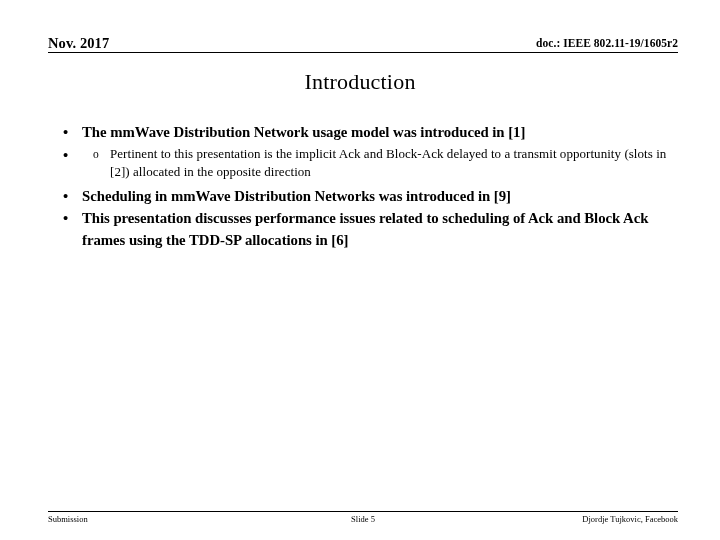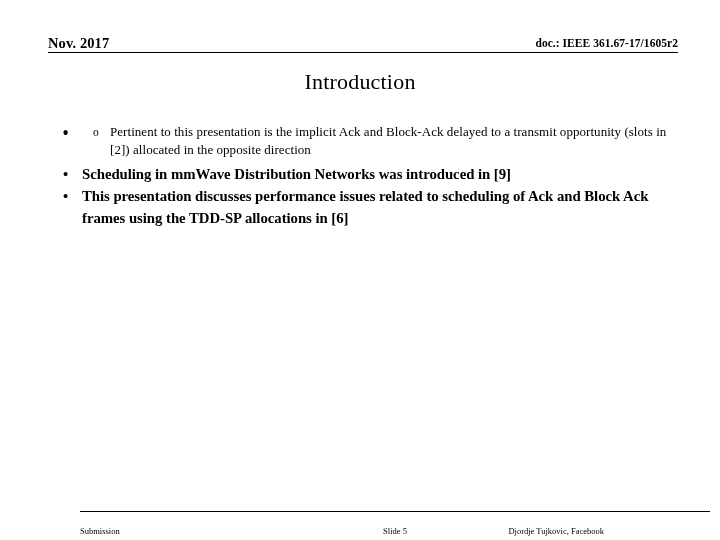--- a/index.html
+++ b/index.html
@@ -115,51 +115,51 @@
     line-height: 1.6;
   }
 
   
   .footer {
     position: absolute;
     left: 48px;
     top: 511px;
     width: 630px;
     border-top: 1.4px solid #000;
-    padding-top: 14px;
-    margin-left: 32px;
+    padding-top: 2px;
   }
   .footer-row {
     display: flex;
     align-items: baseline;
     font-size: 8.5px;
     line-height: 1.2;
   }
   .footer-left  { flex: 0 0 32%; text-align: left; }
   .footer-mid   { flex: 0 0 36%; text-align: center; }
-  .footer-right { flex: 0 0 32%; text-align: left; white-space: nowrap; }
+  .footer-right { flex: 0 0 32%; text-align: right; white-space: nowrap; }
 </style>
 </head>
 <body>
 
 <div class="slide">
 
   <div class="header">
     <div class="header-row">
       <span class="header-date">Nov. 2017</span>
-      <span class="header-doc">doc.: IEEE 361.67-17/1605r2</span>
+      <span class="header-doc">doc.: IEEE 802.11-19/1605r2</span>
     </div>
   </div>
 
   <div class="slide-title">Introduction</div>
 
   <div class="body-area">
 
     <p class="bullet-l1">
       <span class="marker">•</span>
+      <span>The mmWave Distribution Network usage model was introduced in [1]</span>
     </p>
 
     <p class="bullet-l1">
       <span class="marker">•</span>
     </p>
 
     <p class="bullet-l2">
       <span class="marker">o</span>
       <span>Pertinent to this presentation is the implicit Ack and Block-Ack delayed to a transmit opportunity (slots in [2]) allocated in the opposite direction</span>
     </p>

